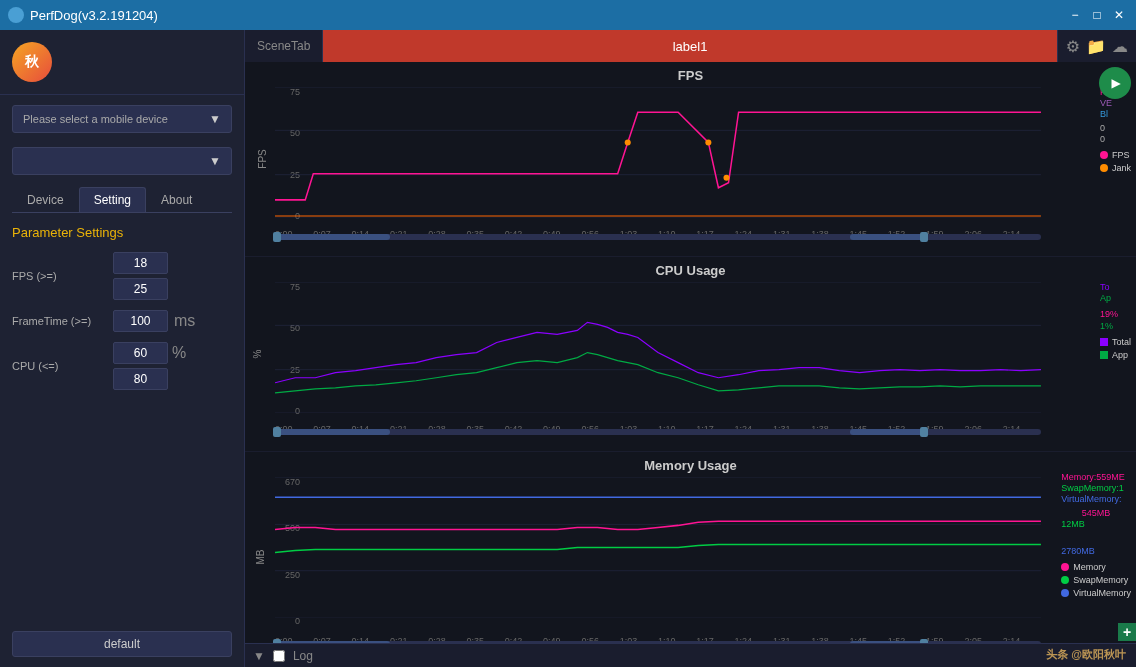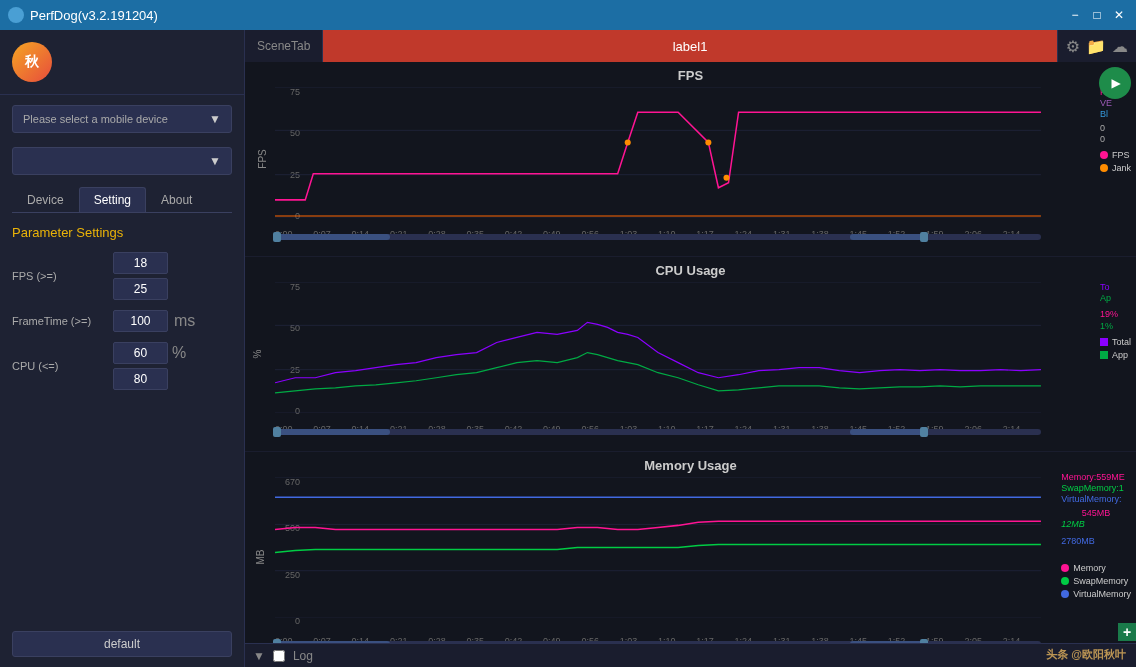--- a/index.html
+++ b/index.html
@@ -681,22 +681,22 @@
           <polyline fill="none" stroke="#ff1493" stroke-width="1.5" points="0,52 20,50 40,50 60,52 80,52 100,52 120,52 140,52 160,52 180,52 200,52 220,52 240,52 260,52 280,52 300,50 320,50 340,52 360,52 380,50 400,48 420,45 440,44 460,44 480,44 500,44 520,44 540,44 560,44 580,44 600,44 620,44 640,44 660,44 680,44 700,44 720,44 740,44 760,44"></polyline>
 
           <polyline fill="none" stroke="#00cc44" stroke-width="1.5" points="0,75 20,73 40,72 60,72 80,72 100,72 120,72 140,72 160,72 180,72 200,72 220,72 240,72 260,72 280,72 300,70 320,70 340,70 360,70 380,70 400,70 420,68 440,67 460,67 480,67 500,67 520,67 540,67 560,67 580,67 600,67 620,67 640,67 660,67 680,67 700,67 720,67 740,67 760,67"></polyline>
         </svg>
 
         <div class="chart-legend" style="top:20px;">
           <div style="color:#ff1493;font-size:9px;margin-bottom:1px;">Memory:559ME</div>
           <div style="color:#00cc44;font-size:9px;margin-bottom:1px;">SwapMemory:1</div>
           <div style="color:#4169e1;font-size:9px;margin-bottom:4px;">VirtualMemory:</div>
           <div style="color:#ff1493;font-size:9px;margin-bottom:1px;text-align:center;">545MB</div>
-          <div style="color:#00cc44;font-size:9px;margin-bottom:7px;font-style:italic;">12MB</div>
-          <div style="color:#4169e1;font-size:9px;margin-bottom:17px;">2780MB</div>
+          <div style="color:#00cc44;font-size:9px;margin-bottom:17px;">12MB</div>
+          <div style="color:#4169e1;font-size:9px;margin-bottom:6px;">2780MB</div>
           <div class="legend-item">
             <div class="legend-dot" style="background:#ff1493;"></div>
             <span style="color:#ccc;font-size:9px;">Memory</span>
           </div>
           <div class="legend-item">
             <div class="legend-dot" style="background:#00cc44;"></div>
             <span style="color:#ccc;font-size:9px;">SwapMemory</span>
           </div>
           <div class="legend-item">
             <div class="legend-dot" style="background:#4169e1;"></div>

